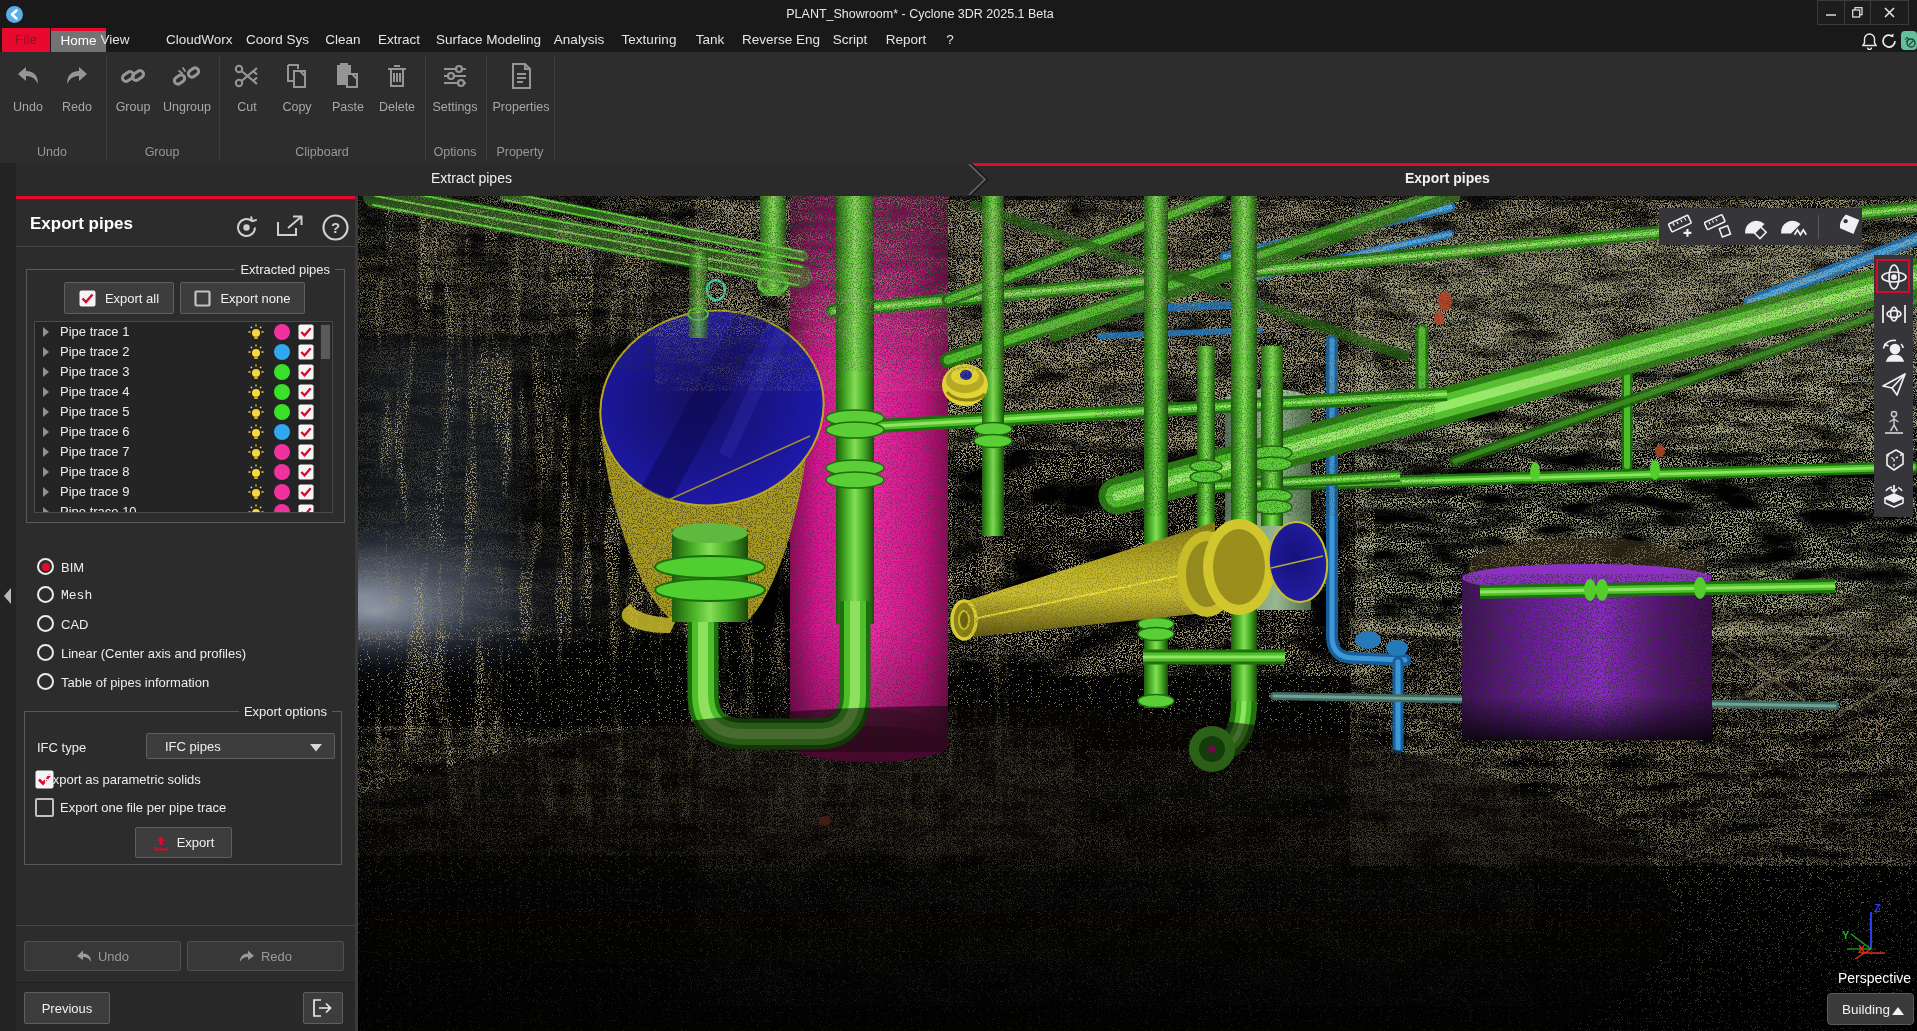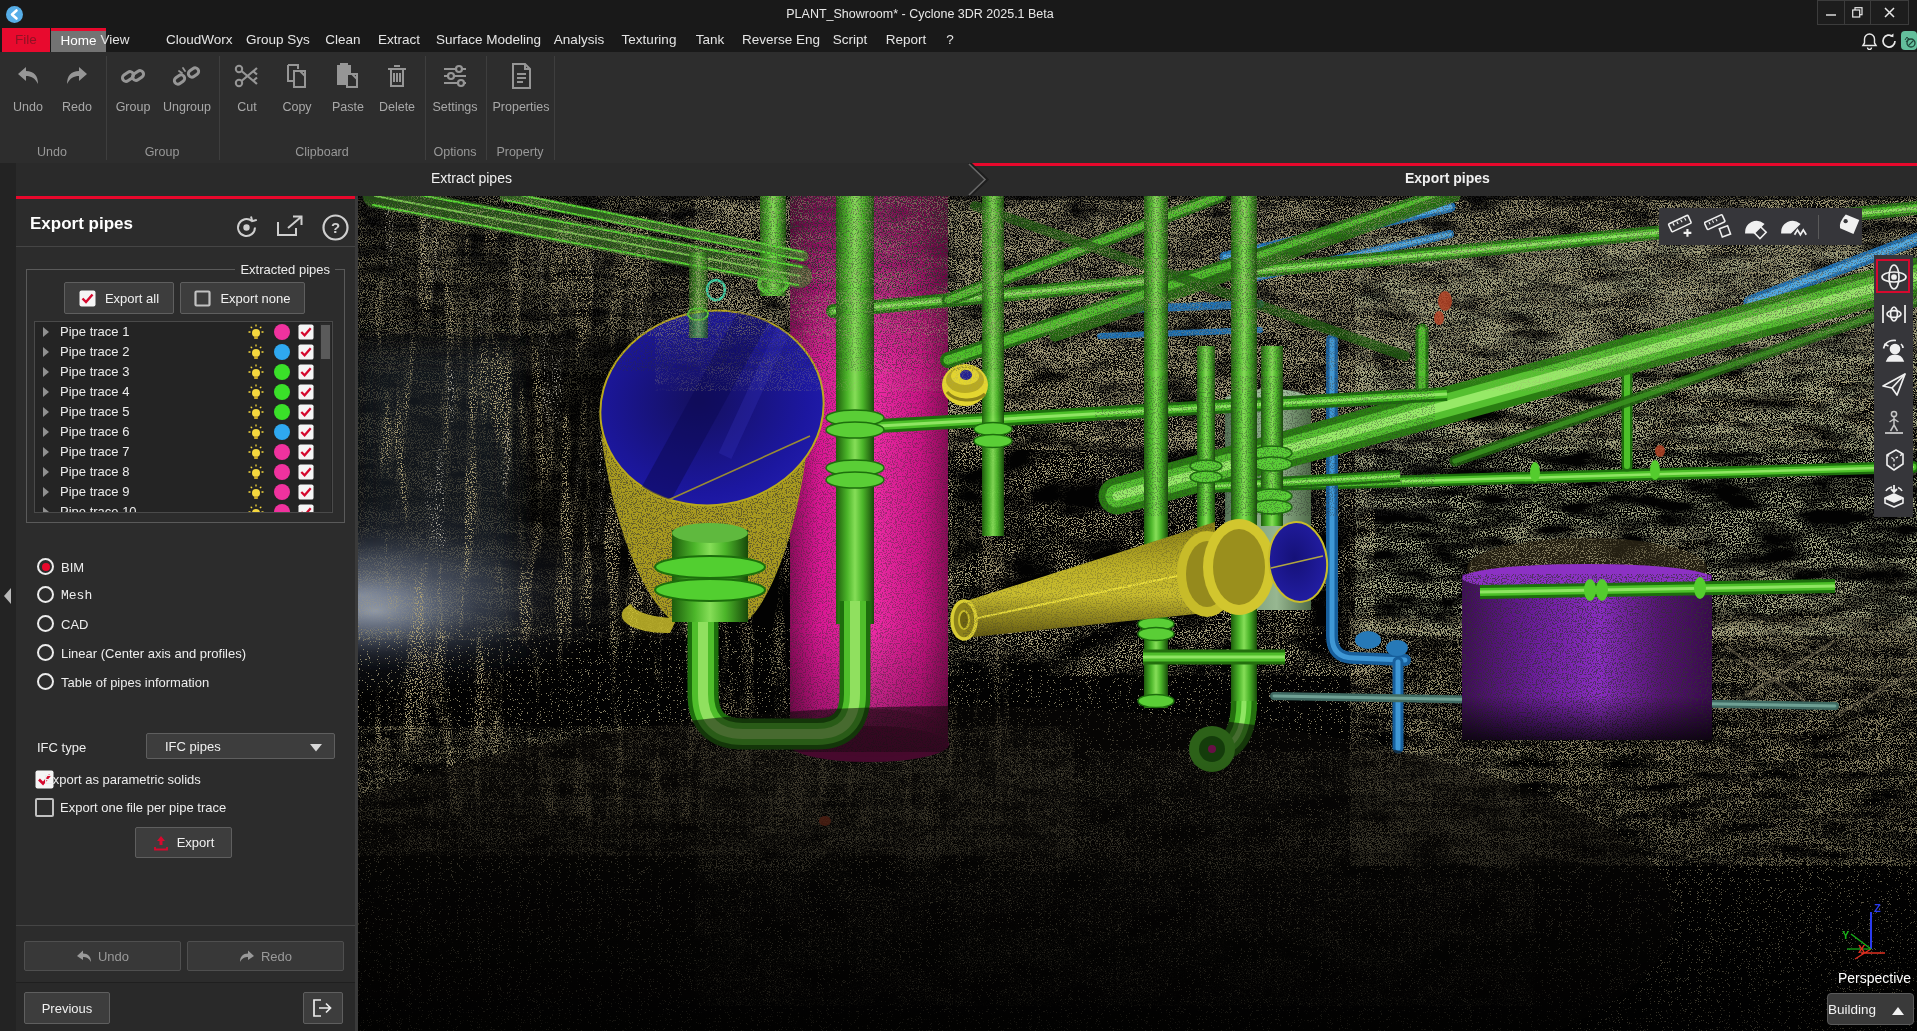--- a/index.html
+++ b/index.html
@@ -103,21 +103,21 @@
       <path d="M5.4 10.6 L10.6 5.4" stroke="#1d4438" stroke-width="1.3"></path>
   <path d="M2 5 l2-3 2 3 M3 7 l3-4" stroke="#1d4438" stroke-width="1" fill="none"></path>
  </svg>
 </div>
 
 <div id="menubar">
  <div class="mtab" id="tab-file">File</div>
  <div class="mtab" id="tab-home">Home</div>
  <div class="mtab" style="left:92px;width:46px;">View</div>
  <div class="mtab" style="left:166px;width:64px;">CloudWorx</div>
- <div class="mtab" style="left:246px;width:62px;">Group Sys</div>
+ <div class="mtab" style="left:246px;width:62px;">Coord Sys</div>
  <div class="mtab" style="left:322px;width:42px;">Clean</div>
  <div class="mtab" style="left:376px;width:46px;">Extract</div>
  <div class="mtab" style="left:436px;width:102px;">Surface Modeling</div>
  <div class="mtab" style="left:552px;width:54px;">Analysis</div>
  <div class="mtab" style="left:620px;width:58px;">Texturing</div>
  <div class="mtab" style="left:692px;width:36px;">Tank</div>
  <div class="mtab" style="left:742px;width:74px;">Reverse Eng</div>
  <div class="mtab" style="left:830px;width:40px;">Script</div>
  <div class="mtab" style="left:884px;width:44px;">Report</div>
  <div class="mtab" style="left:942px;width:16px;">?</div>
@@ -417,20 +417,23 @@
     <div class="plab" style="left:45px;top:361px;">BIM</div>
  <div class="radio" style="left:21px;top:387px;"></div>
     <div class="plab" style="left:45px;top:389px;font-family:Liberation Mono, monospace;">Mesh</div>
  <div class="radio" style="left:21px;top:416px;"></div>
     <div class="plab" style="left:45px;top:418px;">CAD</div>
  <div class="radio" style="left:21px;top:445px;"></div>
     <div class="plab" style="left:45px;top:447px;">Linear (Center axis and profiles)</div>
  <div class="radio" style="left:21px;top:474px;"></div>
     <div class="plab" style="left:45px;top:476px;">Table of pipes information</div>
 
+ <div class="grpbox" style="left:8px;top:512px;width:316px;height:152px;">
+  <div class="grplab">Export options</div>
+ </div>
  <div class="plab" style="left:21px;top:541px;">IFC type</div>
  <div class="btn" style="left:130px;top:534px;width:189px;height:26px;justify-content:flex-start;padding-left:18px;text-align:center;">IFC pipes
    <svg width="12" height="8" style="position:absolute;right:12px;top:10px">
         <path d="M0 0 h12 l-6 7.5 Z" fill="#d8d8d8"></path>
       </svg>
  </div>
  <svg class="abs" style="left:19px;top:571px" width="19" height="19" viewBox="0 0 19 19">
       <rect x="0.5" y="0.5" width="18" height="18" rx="2" fill="#f5f5f5"></rect>
       <path d="M4 9.5 L8 13.5 L15 5" stroke="#d6092e" stroke-width="2.6" fill="none"></path>
     </svg>
@@ -936,18 +939,18 @@
             <path d="M6 17 L15 13 L24 17 L15 21 Z" fill="#f0f0f0"></path>
             <path d="M6 17 v5 L15 26 L24 22 v-5"></path>
             <path d="M15 4 v7 M12 8 l3 3 3-3" stroke-width="1.8"></path>
             <path d="M7 10 a11 6 0 0 1 6-4 M23 10 a11 6 0 0 0-4-3.4"></path>
           </g>
         </svg>
       </div>
  </div>
  <div id="persp">Perspective</div>
  <div id="bldg">
-      <span style="">Building</span>
+      <span style="margin-left:14px">Building</span>
   <svg width="12" height="8" style="position:absolute;right:9px;top:13px">
         <path d="M6 0 L12 8 H0 Z" fill="#f2f2f2"></path>
       </svg>
  </div>
 </div>
 
 </body></html>

